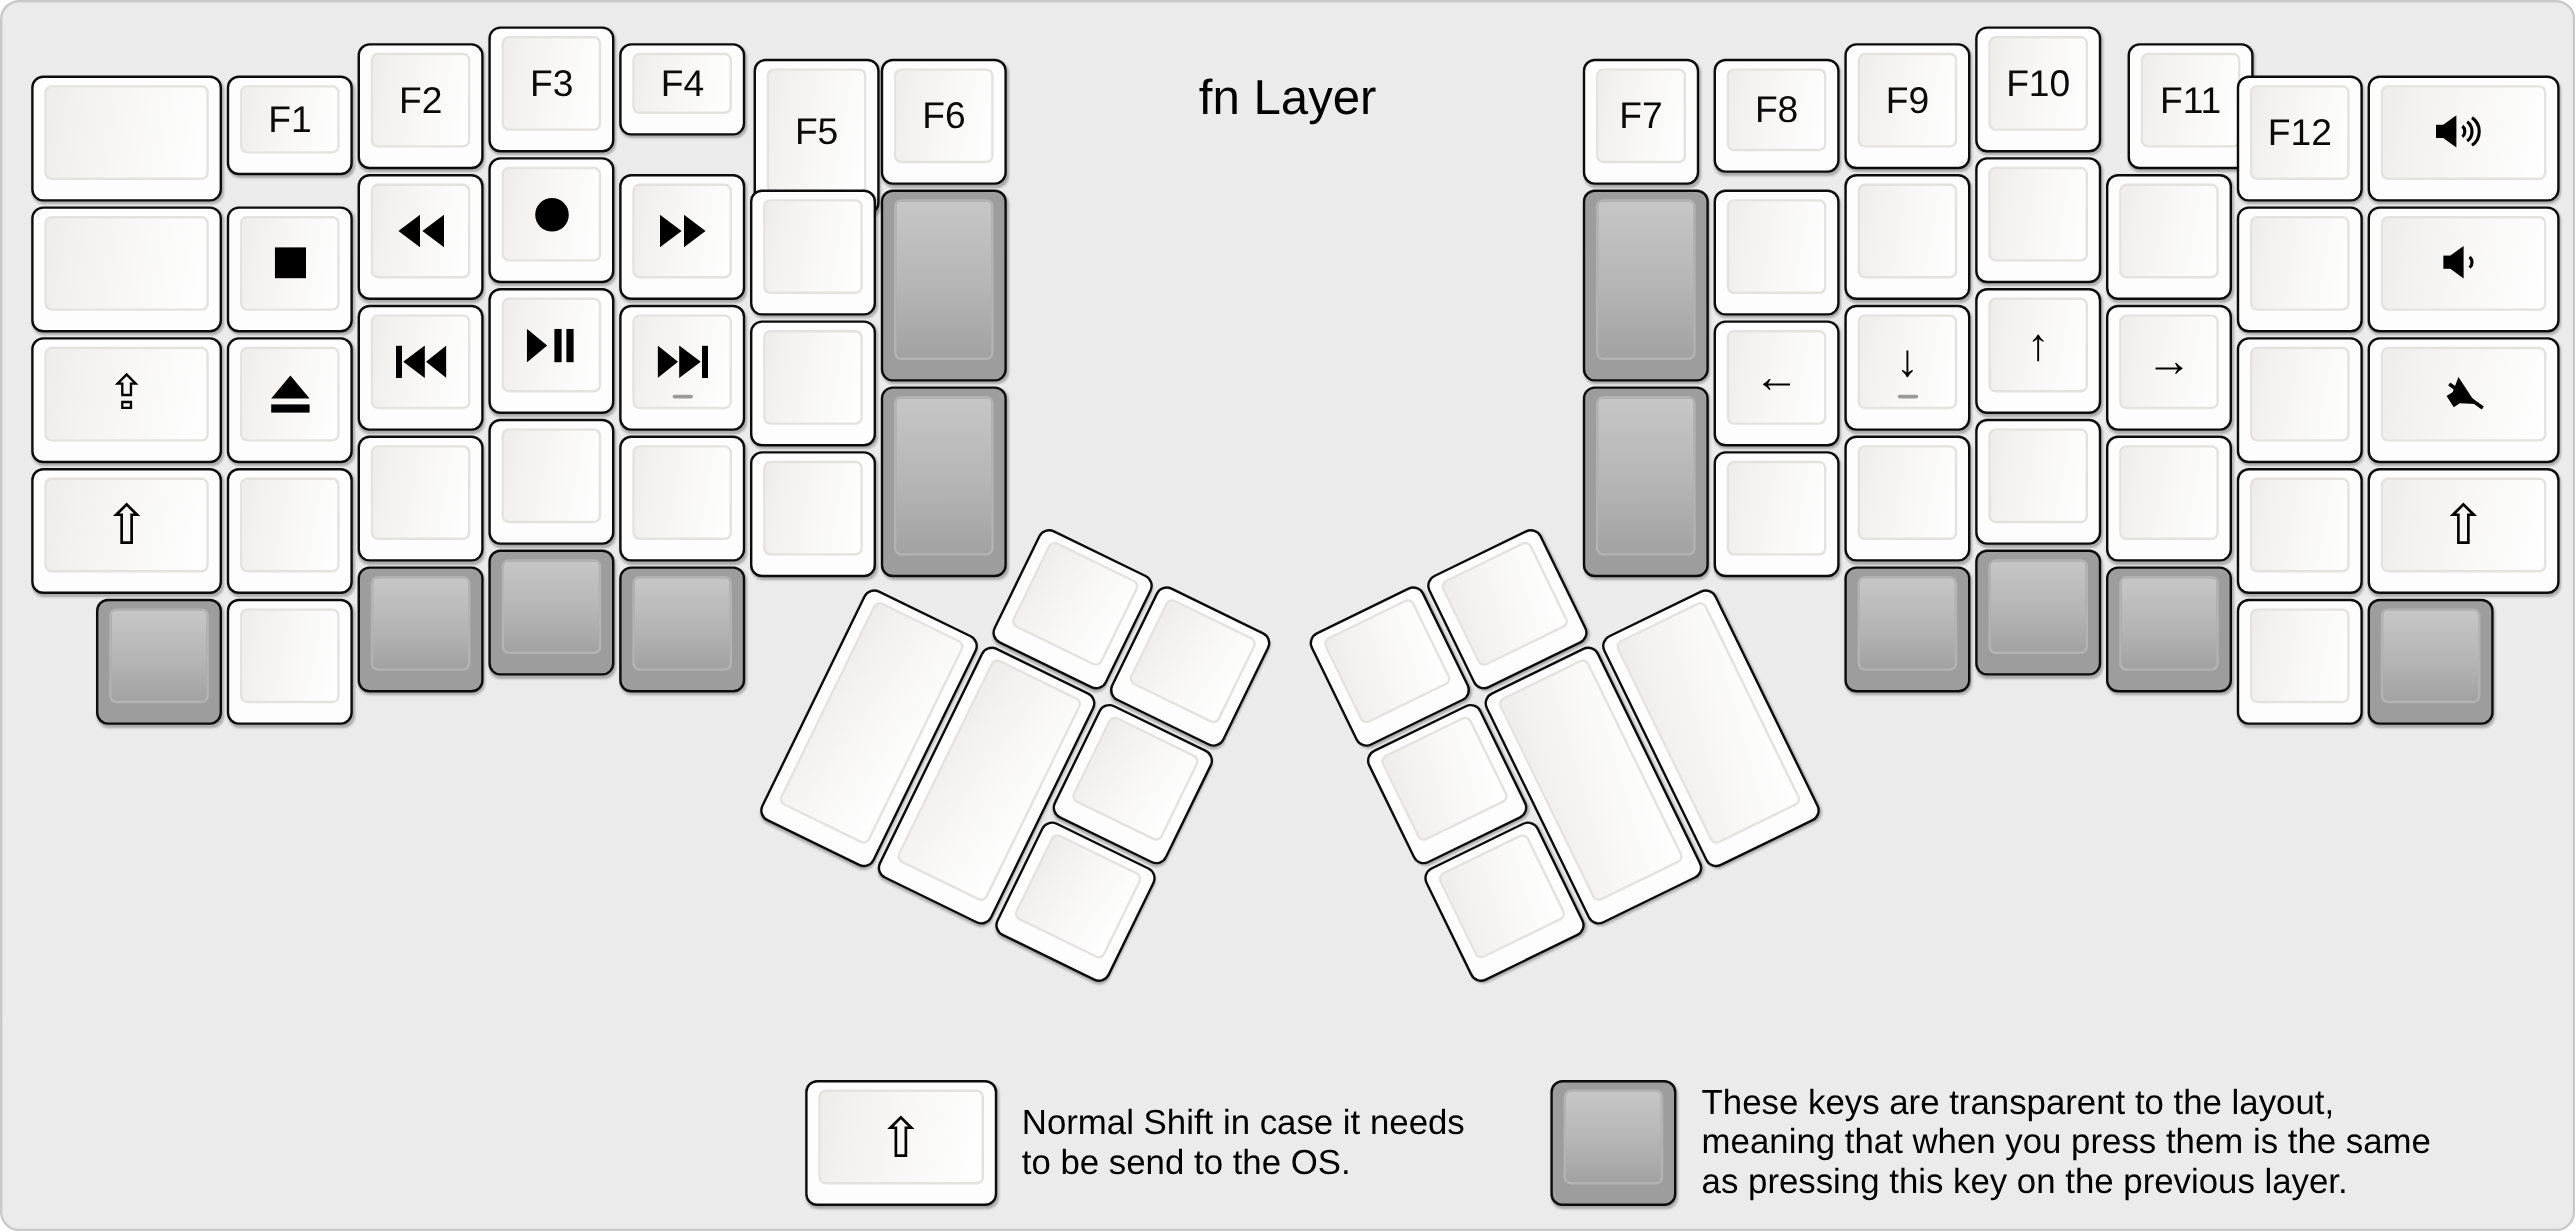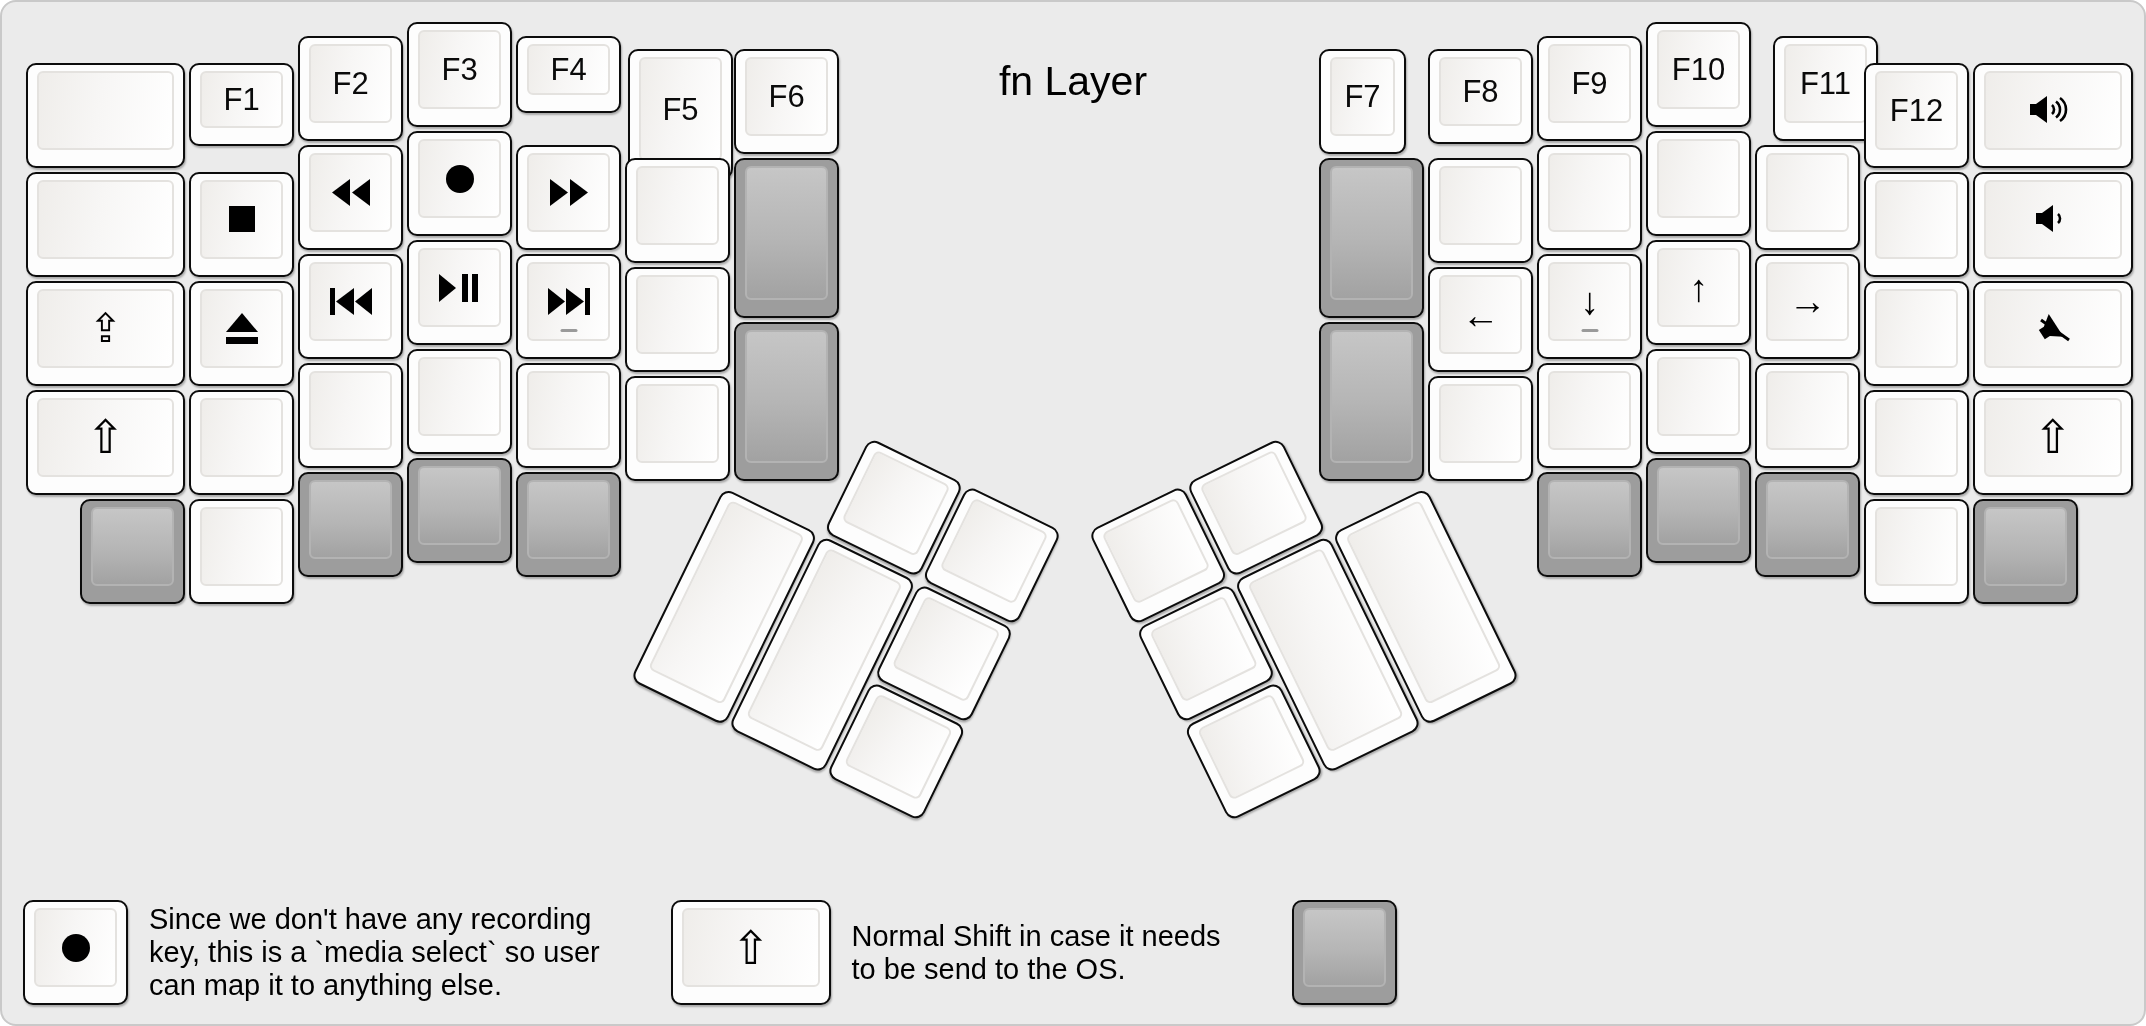--- a/index.html
+++ b/index.html
@@ -236,21 +236,21 @@
         <div class="surface"></div>
       </div>
       <div class="key gray" style="left: 405.2px; top: 456px; width: 105px; height: 105px;">
         <div class="surface"></div>
       </div>
       <div class="key gray" style="left: 514.2px; top: 469.625px; width: 105px; height: 105px;">
         <div class="surface"></div>
       </div>
     </div>
   <div id="right-half">
-      <div class="key" style="left: 1317px; top: 47.25px; width: 87px; height: 105px;">
+      <div class="key" style="left: 1317px; top: 47.25px; width: 97px; height: 105px;">
         <div class="surface">
           <span class="key-label">F7</span>
         </div>
       </div>
       <div class="key gray" style="left: 1317px; top: 156.25px; width: 105px; height: 159.5px;">
         <div class="surface"></div>
       </div>
       <div class="key gray" style="left: 1317px; top: 319.75px; width: 105px; height: 159.5px;">
         <div class="surface"></div>
       </div>
@@ -427,51 +427,38 @@
         </div>
         <div class="key" style="left: -325px; top: 2px; width: 105px; height: 105px;">
           <div class="surface"></div>
         </div>
         <div class="key" style="left: -325px; top: 111px; width: 105px; height: 105px;">
           <div class="surface"></div>
         </div>
       </div>
     </div>
 
-  <div class="legend-item" id="legend-item-1">
-    <div class="legend-key-slot" style="width: 105px; height: 105px;">
-        <div class="key" style="left: 0px; top: 0px; width: 105px; height: 105px;">
-          <div class="surface">
-            <span class="key-icon icon-record">
-              <svg width="30" height="30" viewBox="0 0 30 30" xmlns="http://www.w3.org/2000/svg" fill="#000">
-                <circle cx="15" cy="15" r="14"></circle>
-              </svg>
-            </span>
-          </div>
-        </div>
-      </div>
-    <div class="legend-text">
-        <div>Since we don't have any recording</div>
-        <div>key, this is a `media select` so user</div>
-        <div>can map it to anything else.</div>
-      </div>
-  </div>
   <div class="legend-item" id="legend-item-2">
     <div class="legend-key-slot" style="width: 159.5px; height: 105px;">
         <div class="key" style="left: 0px; top: 0px; width: 159.5px; height: 105px;">
           <div class="surface">
             <span class="key-icon icon-shift">⇧</span>
           </div>
         </div>
       </div>
     <div class="legend-text">
         <div>Normal Shift in case it needs</div>
         <div>to be send to the OS.</div>
       </div>
   </div>
   <div class="legend-item" id="legend-item-3">
     <div class="legend-key-slot" style="width: 105px; height: 105px;">
         <div class="key gray" style="left: 0px; top: 0px; width: 105px; height: 105px;">
           <div class="surface"></div>
         </div>
       </div>
+    <div class="legend-text">
+        <div>These keys are transparent to the layout,</div>
+        <div>meaning that when you press them is the same</div>
+        <div>as pressing this key on the previous layer.</div>
+      </div>
   </div>
 </div>
 
 </body></html>

